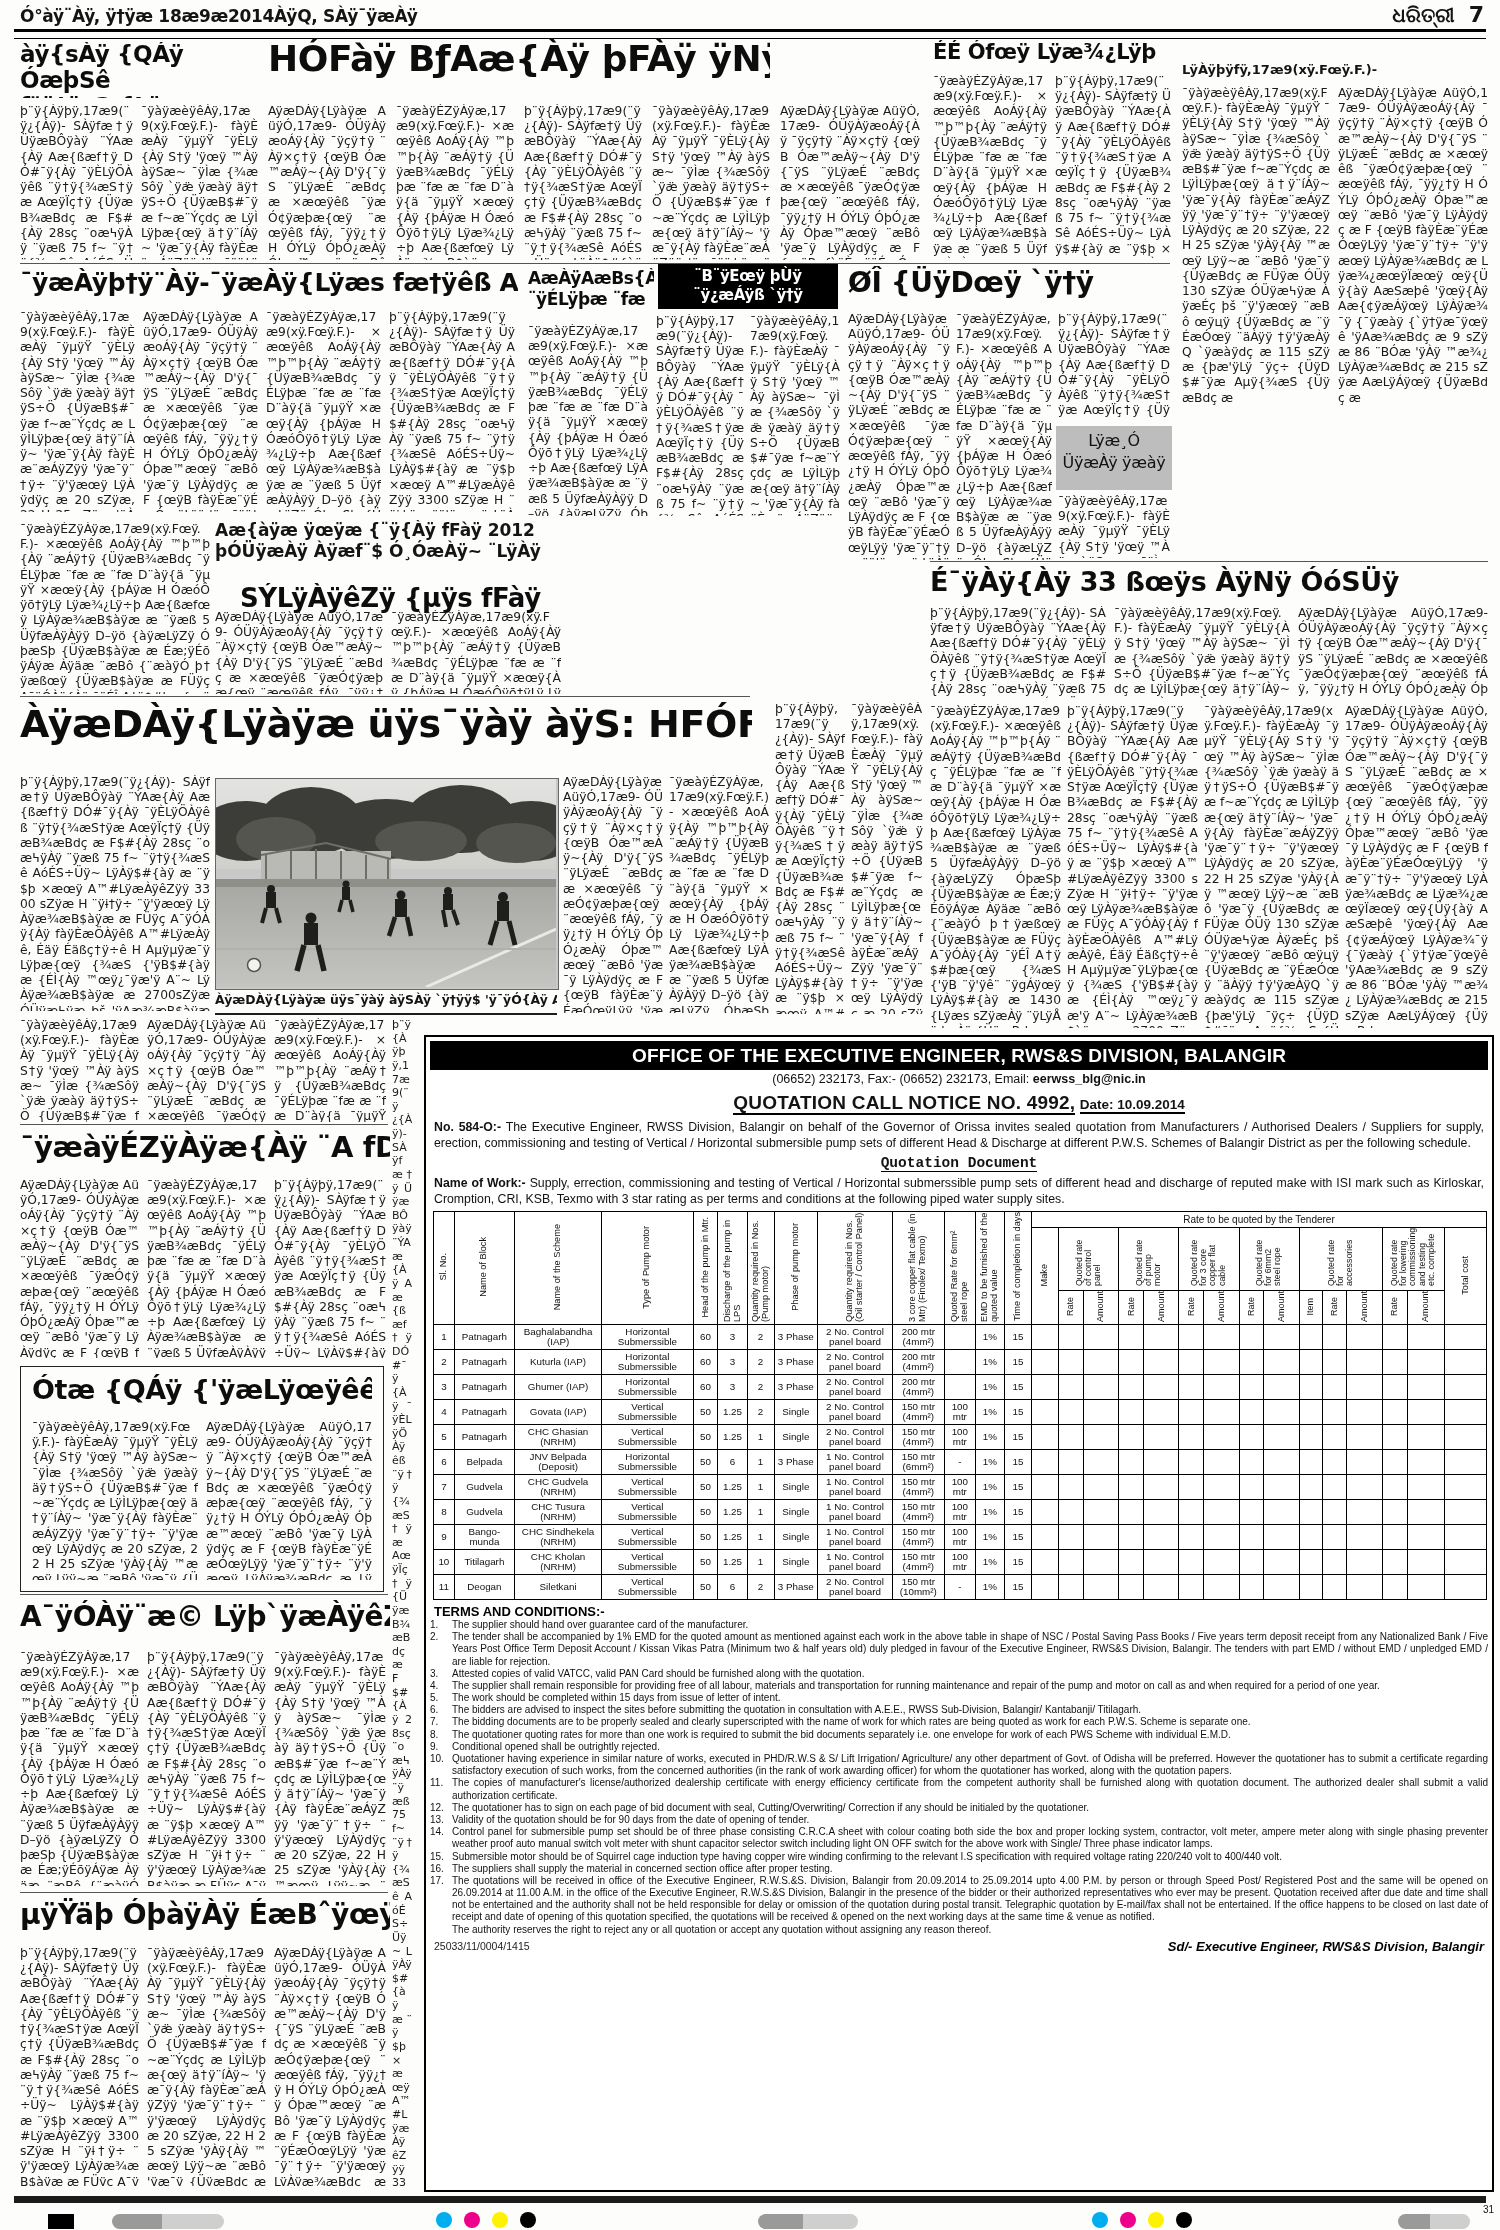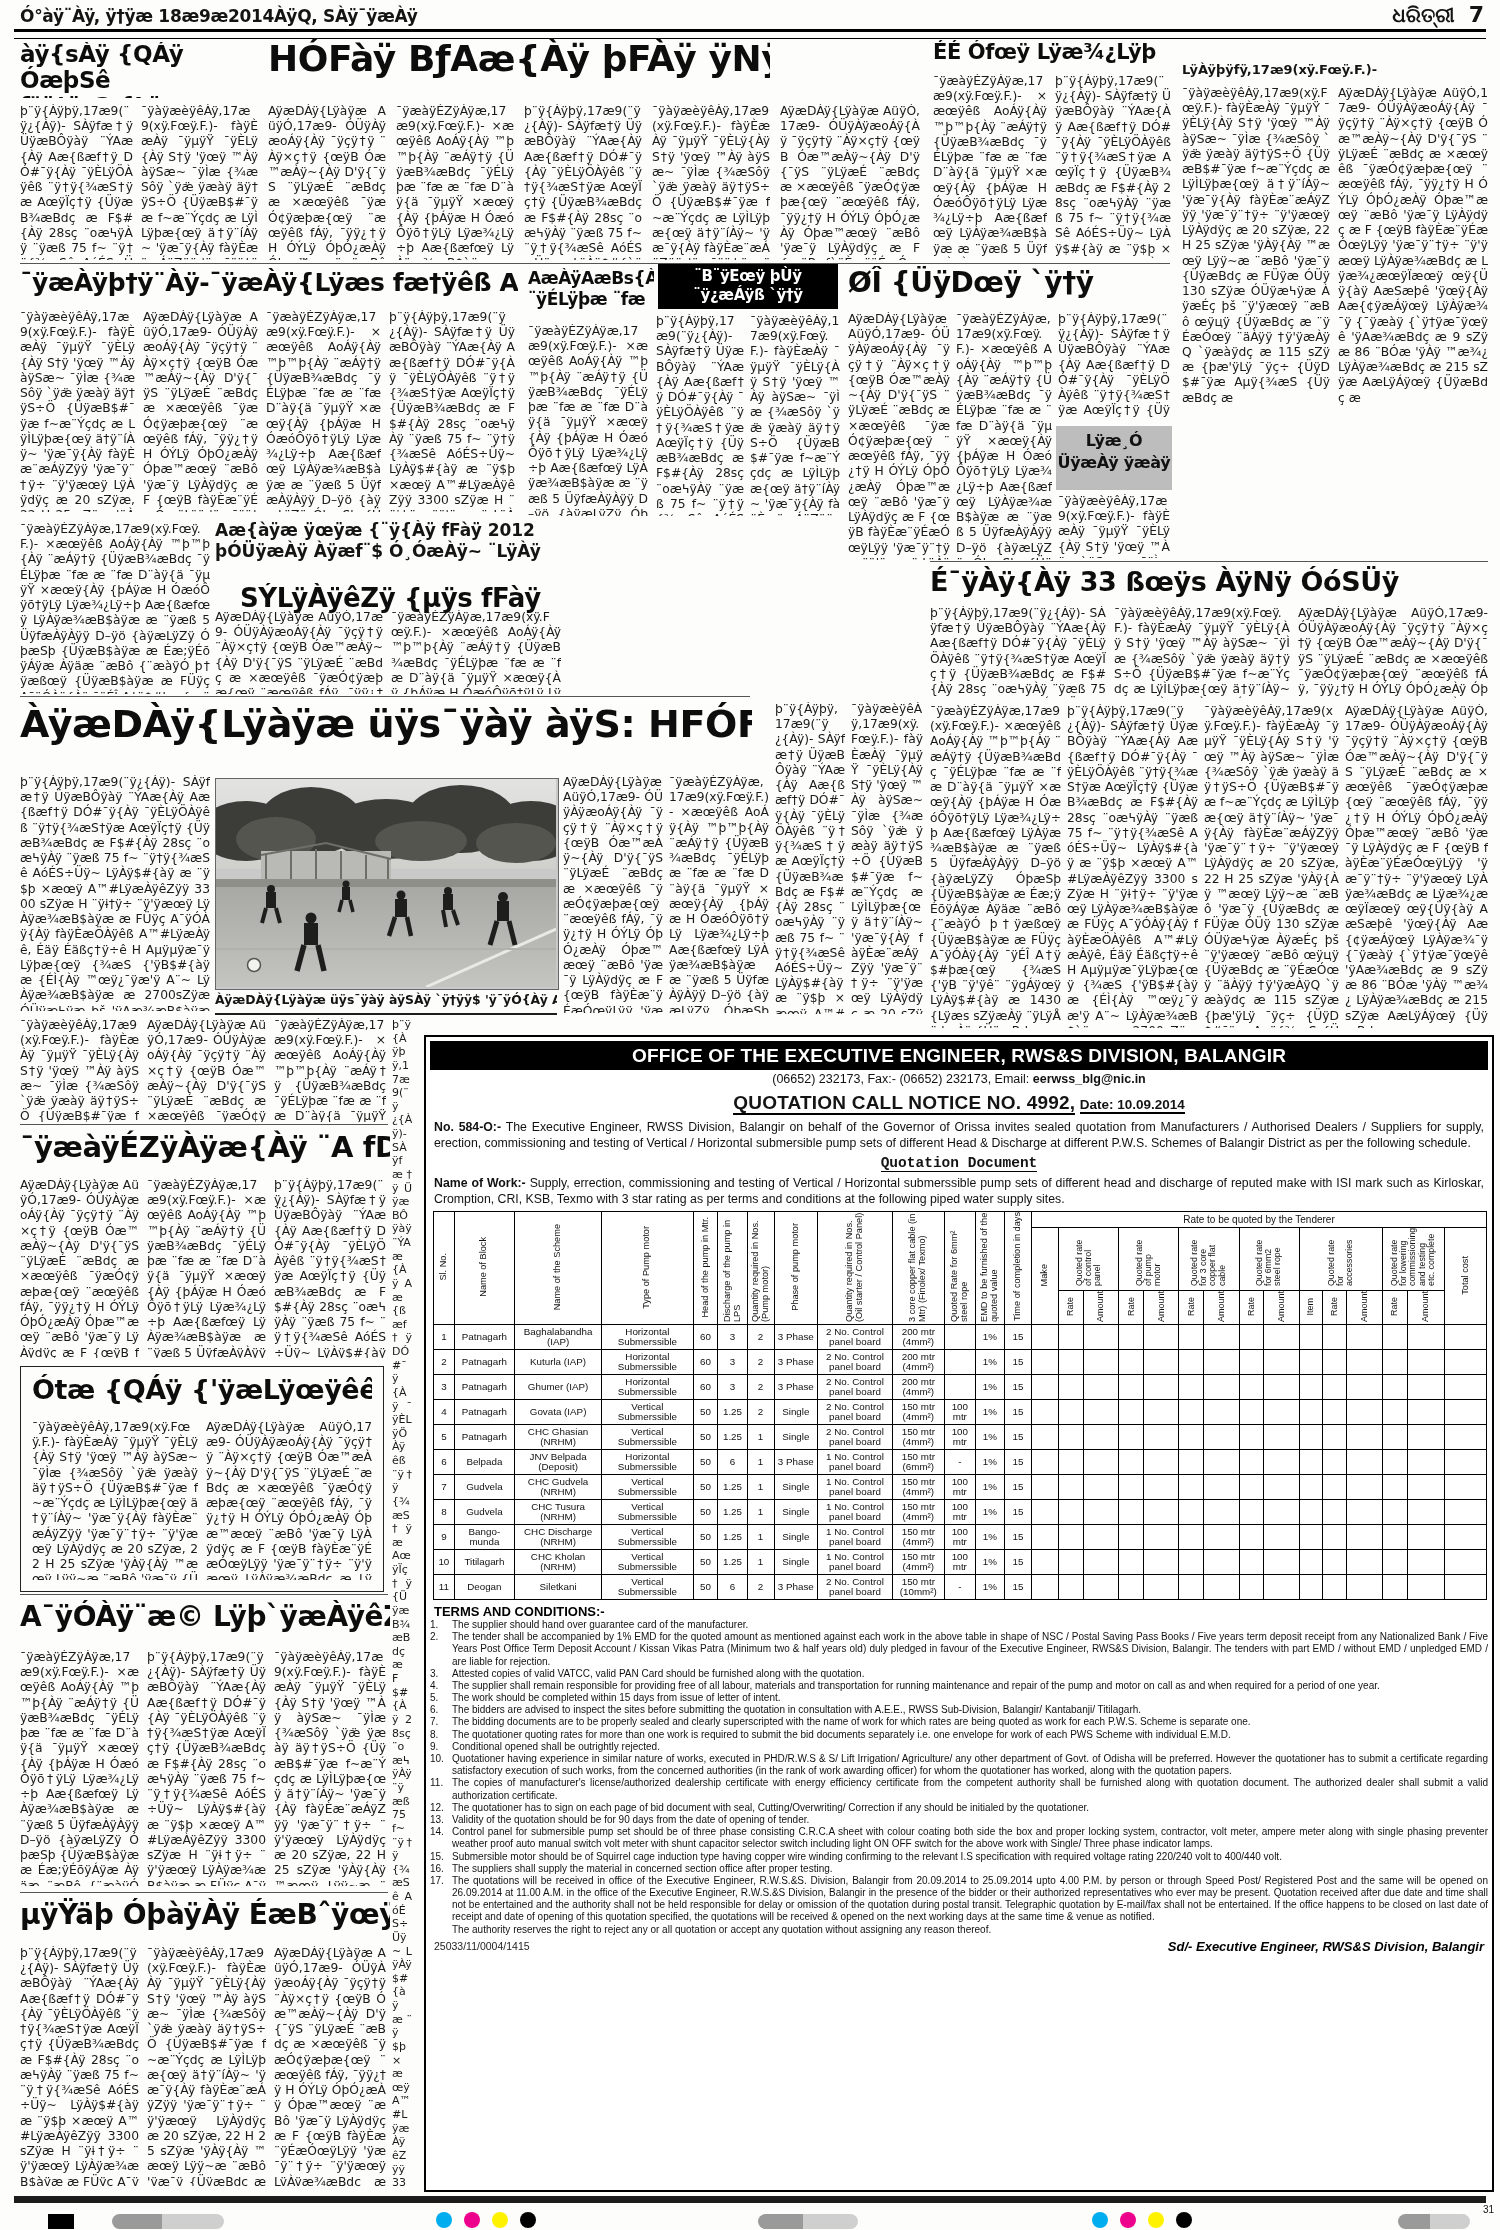--- a/index.html
+++ b/index.html
@@ -14,21 +14,21 @@
   .thinrule{position:absolute;border-top:1px solid #555;}
   
   .mast-date{font-size:17px;font-weight:600;letter-spacing:-0.3px;}
   .mast-brand{font-size:20px;font-weight:bold;text-align:right;}
   .mast-page{font-size:22px;font-weight:bold;margin-left:14px;}
   .mast-rule{position:absolute;left:14px;right:14px;top:29px;height:6px;
              border-top:3px solid #000;border-bottom:1px solid #000;}
   
   .blackbox{position:absolute;background:#000;color:#fff;font-weight:bold;text-align:center;
             font-size:15px;line-height:1.25;padding-top:3px;letter-spacing:-0.3px;}
-  .graybox{position:absolute;background:#bdbdbd;color:#111;font-weight:bold;text-align:center;
+  .graybox{position:absolute;background:#bdbdbd;color:#111;font-weight:normal;text-align:center;
            font-size:16px;line-height:1.35;padding-top:4px;letter-spacing:-0.3px;}
   
   .photo{position:absolute;border:1px solid #666;background:#c9c9c9;}
   .caption{position:absolute;font-size:12.4px;font-weight:bold;overflow:hidden;white-space:nowrap;}
   
   #notice{position:absolute;left:424px;top:1035px;width:1070px;height:1157px;
           border:2px solid #000;background:#fff;box-sizing:border-box;overflow:hidden;
           font-family:"Liberation Sans",sans-serif;}
   .nbar{margin:4px 4px 0 4px;background:#000;color:#fff;text-align:center;
         font-size:19px;font-weight:bold;line-height:29px;height:29px;letter-spacing:.2px;}
@@ -576,21 +576,21 @@
             <td></td>
             <td></td>
             <td></td>
             <td></td>
             <td></td>
             <td></td>
           </tr>
           <tr>
             <td>9</td>
             <td>Bango- munda</td>
-            <td>CHC Discharge (NRHM)</td>
+            <td>CHC Sindhekela (NRHM)</td>
             <td>Vertical Submerssible</td>
             <td>50</td>
             <td>1.25</td>
             <td>1</td>
             <td>Single</td>
             <td>1 No. Control panel board</td>
             <td>150 mtr (4mm²)</td>
             <td>100 mtr</td>
             <td>1%</td>
             <td>15</td>

